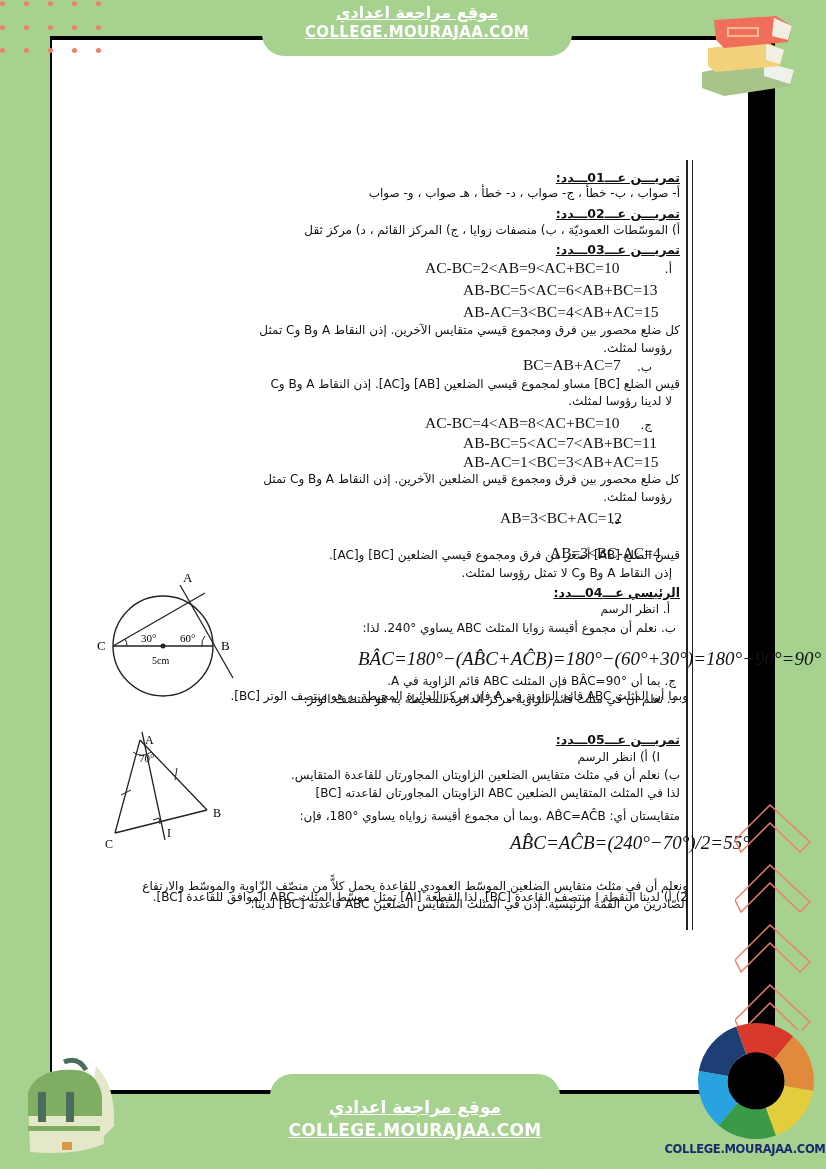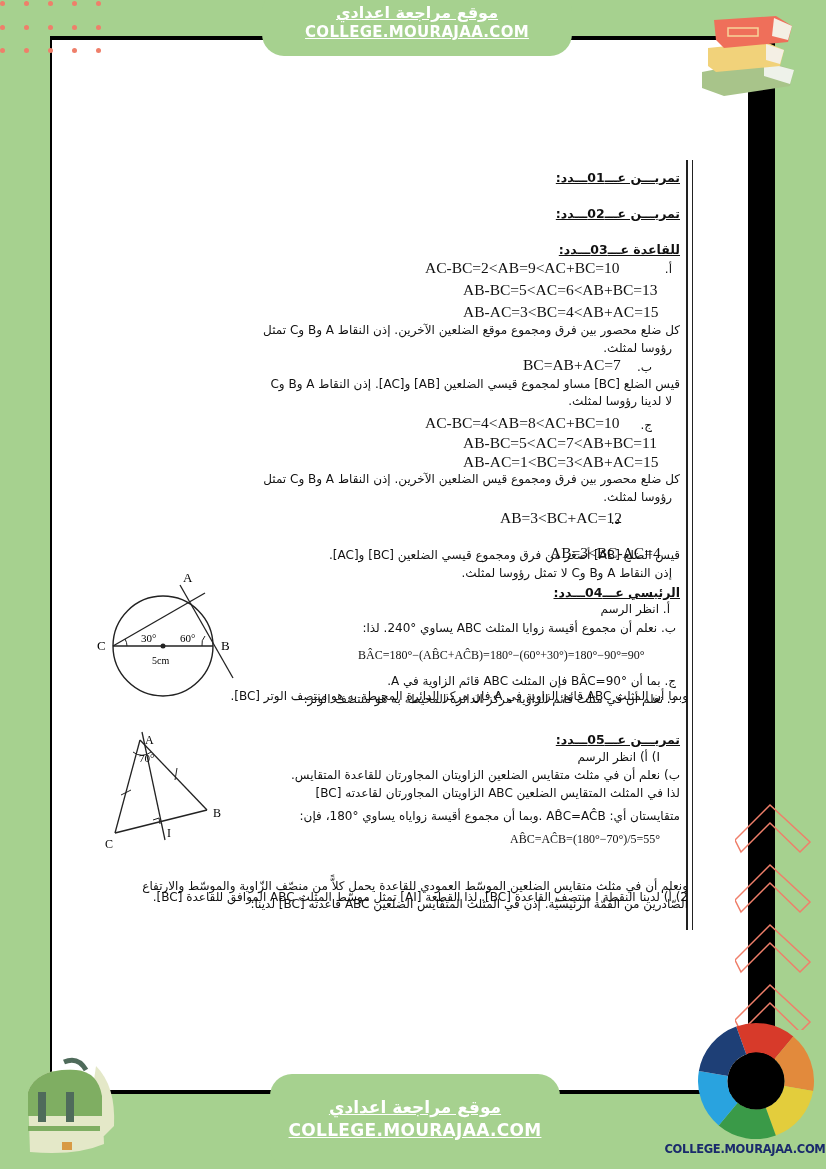--- a/index.html
+++ b/index.html
@@ -19,21 +19,21 @@
   .banner-top .ar { font-size:16px; line-height:18px; }
   .banner-top .en { font-size:15px; line-height:20px; }
   .banner-bot { left:270px; top:1074px; width:290px; height:95px; padding-top:22px; box-sizing:border-box; }
   .banner-bot .ar { font-size:17px; line-height:22px; }
   .banner-bot .en { font-size:17px; line-height:24px; }
   .content { position:absolute; left:95px; top:160px; width:585px; height:775px; color:#111; font-size:13px; }
   .vbar { position:absolute; left:686px; top:160px; width:4px; height:770px; border-left:2px solid #222; border-right:1px solid #222; }
   .line { position:absolute; right:0; direction:rtl; white-space:nowrap; font-family:"DejaVu Sans", sans-serif; font-size:12px; }
   .heading { font-weight:bold; text-decoration:underline; font-size:12.5px; }
   .math { position:absolute; direction:ltr; white-space:nowrap; font-family:"Liberation Serif", serif; font-size:15.5px; }
-  .math.it { font-size:12px; }
+  .math.it { font-style:italic; font-size:19px; }
   .figure { position:absolute; }
   .chevrons { position:absolute; left:735px; top:790px; }
   .logo-circle { position:absolute; left:697px; top:1022px; width:118px; height:118px; }
   .logo-text { position:absolute; left:664px; top:1142px; width:162px; text-align:center; font-family:"DejaVu Sans", sans-serif; font-weight:bold; font-size:11.5px; color:#1a2a6c; letter-spacing:-0.3px; }
 </style>
 </head>
 <body>
 
 <div class="frame-black"></div>
 <div class="page"></div>
@@ -74,29 +74,31 @@
   <path d="M20 8 L82 4 L98 14 L94 30 L30 36 L22 28 Z" fill="#ef6f5a"></path>
   <path d="M80 6 L98 14 L94 28 L78 24 Z" fill="#f4efe4"></path>
   <rect x="34" y="16" width="30" height="8" fill="none" stroke="#f7d59a" stroke-width="1.5"></rect>
 </svg>
 
 <div class="vbar"></div>
 
 <div class="content">
 
   <div class="line heading" style="top:10px">تمريـــن عـــ01ـــدد:</div>
+  <div class="line" style="top:26px">أ- صواب ، ب- خطأ ، ج- صواب ، د- خطأ ، هـ صواب ، و- صواب</div>
 
   <div class="line heading" style="top:46px">تمريـــن عـــ02ـــدد:</div>
+  <div class="line" style="top:63px">أ) الموسّطات العموديّة ، ب) منصفات زوايا ، ج) المركز القائم ، د) مركز ثقل</div>
 
-  <div class="line heading" style="top:82px">للقاعدة عـــ03ـــدد:</div>
+  <div class="line heading" style="top:82px">تمريـــن عـــ03ـــدد:</div>
   <div class="line" style="top:102px;right:8px">أ.</div>
   <div class="math" style="top:99px;left:330px">AC-BC=2&lt;AB=9&lt;AC+BC=10</div>
   <div class="math" style="top:121px;left:368px">AB-BC=5&lt;AC=6&lt;AB+BC=13</div>
   <div class="math" style="top:143px;left:368px">AB-AC=3&lt;BC=4&lt;AB+AC=15</div>
-  <div class="line" style="top:163px">كل ضلع محصور بين فرق ومجموع موقع الضلعين الآخرين. إذن النقاط A وB وC تمثل</div>
+  <div class="line" style="top:163px">كل ضلع محصور بين فرق ومجموع قيسي متقايس الآخرين. إذن النقاط A وB وC تمثل</div>
   <div class="line" style="top:181px;right:8px">رؤوسا لمثلث.</div>
   <div class="line" style="top:200px;right:28px">ب.</div>
   <div class="math" style="top:196px;left:428px">BC=AB+AC=7</div>
   <div class="line" style="top:217px">قيس الضلع [BC] مساو لمجموع قيسي الضلعين [AB] و[AC]. إذن النقاط A وB وC</div>
   <div class="line" style="top:234px;right:8px">لا لدينا رؤوسا لمثلث.</div>
   <div class="line" style="top:258px;right:28px">ج.</div>
   <div class="math" style="top:254px;left:330px">AC-BC=4&lt;AB=8&lt;AC+BC=10</div>
   <div class="math" style="top:274px;left:368px">AB-BC=5&lt;AC=7&lt;AB+BC=11</div>
   <div class="math" style="top:293px;left:368px">AB-AC=1&lt;BC=3&lt;AB+AC=15</div>
   <div class="line" style="top:312px">كل ضلع محصور بين فرق ومجموع قيس الضلعين الآخرين. إذن النقاط A وB وC تمثل</div>
@@ -113,21 +115,21 @@
   <div class="math it" style="top:488px;left:263px">BÂC=180°−(AB̂C+AĈB)=180°−(60°+30°)=180°−90°=90°</div>
   <div class="line" style="top:514px;right:4px">ج. بما أن BÂC=90° فإن المثلث ABC قائم الزاوية في A.</div>
   <div class="line" style="top:532px;right:4px">د. نعلم أن في مثلث قائم الزاوية مركز الدائرة المحيطة به هو منتصف الوتر.</div>
   <div class="line" style="top:529px;right:-8px">وبما أن المثلث ABC قائم الزاوية في A فإن مركز الدائرة المحيطة به هو منتصف الوتر [BC].</div>
 
   <div class="line heading" style="top:572px">تمريـــن عـــ05ـــدد:</div>
   <div class="line" style="top:590px;right:20px">I) أ) انظر الرسم</div>
   <div class="line" style="top:608px;right:0">ب) نعلم أن في مثلث متقايس الضلعين الزاويتان المجاورتان للقاعدة المتقايس.</div>
   <div class="line" style="top:626px;right:0">لذا في المثلث المتقايس الضلعين ABC الزاويتان المجاورتان لقاعدته [BC]</div>
   <div class="line" style="top:649px;right:0">متقايستان أي: AB̂C=AĈB .وبما أن مجموع أقيسة زواياه يساوي °180، فإن:</div>
-  <div class="math it" style="top:672px;left:415px">AB̂C=AĈB=(180°−70°)/5=55°</div>
+  <div class="math it" style="top:672px;left:415px">AB̂C=AĈB=(240°−70°)/2=55°</div>
   <div class="line" style="top:730px;right:-8px">2) أ) لدينا النقطة I منتصف القاعدة [BC]. لذا القطعة [AI] تمثل موسّط المثلث ABC الموافق للقاعدة [BC].</div>
   <div class="line" style="top:737px;right:-8px">الصّادرين من القمّة الرئيسيّة. إذن في المثلث المتقايس الضلعين ABC قاعدته [BC] لدينا:</div>
   <div class="line" style="top:719px;right:-8px">ونعلم أن في مثلث متقايس الضلعين الموسّط العمودي للقاعدة يحمل كلاًّ من منصّف الزّاوية والموسّط والارتفاع</div>
 
   <svg class="figure" style="left:0;top:410px" width="200" height="130">
     <circle cx="68" cy="76" r="50" fill="none" stroke="#222" stroke-width="1.4"></circle>
     <line x1="18" y1="76" x2="118" y2="76" stroke="#222" stroke-width="1.4"></line>
     <circle cx="68" cy="76" r="2.5" fill="#222"></circle>
     <line x1="18" y1="76" x2="110" y2="23" stroke="#222" stroke-width="1.3"></line>
     <line x1="85" y1="15" x2="138" y2="108" stroke="#222" stroke-width="1.3"></line>

